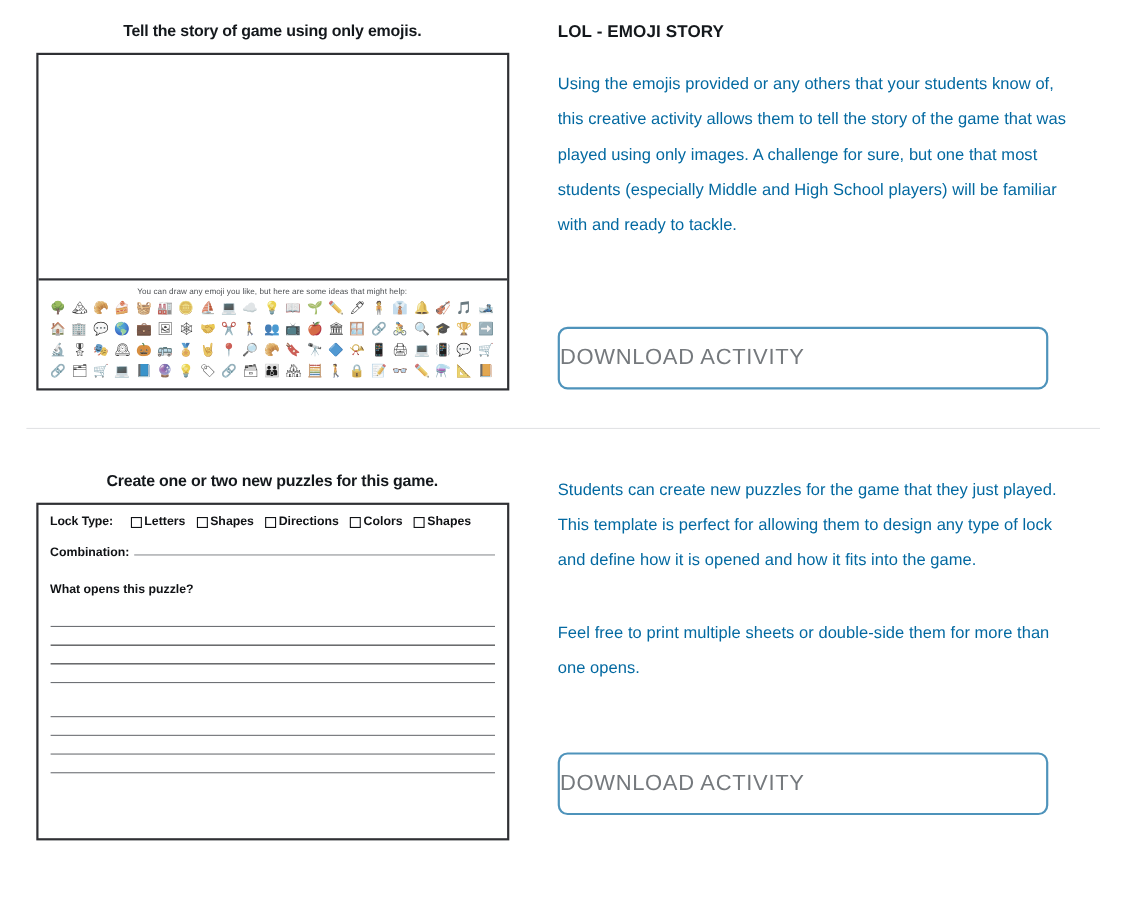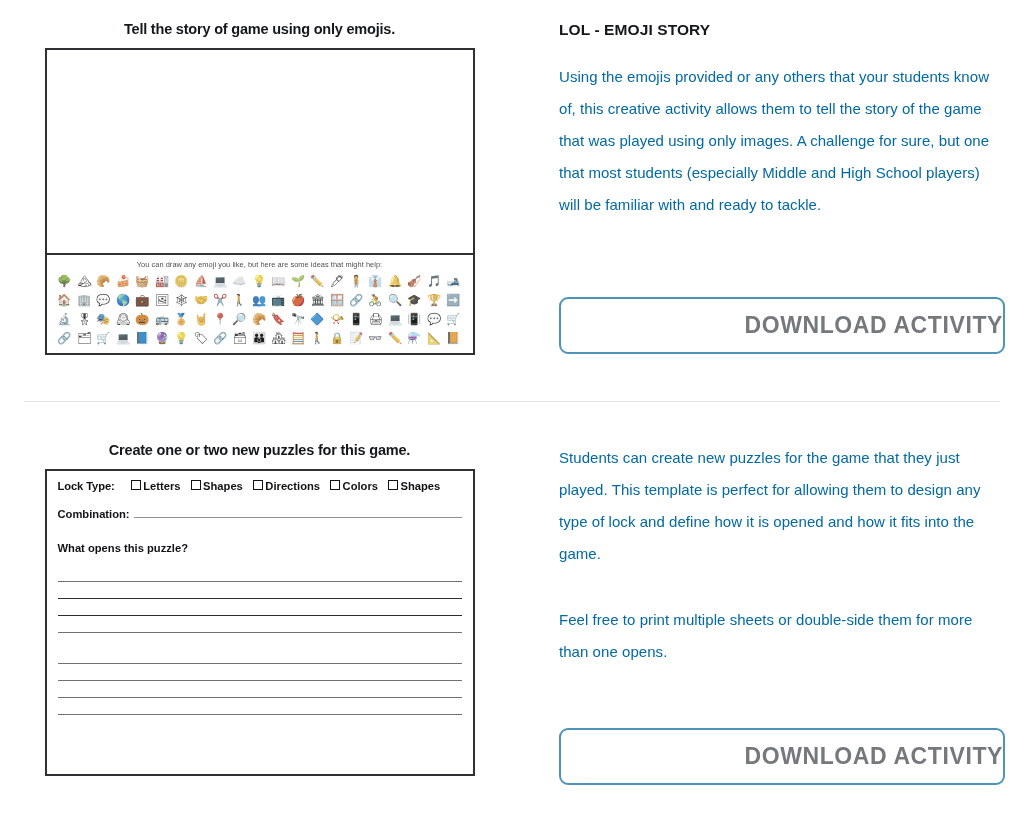--- a/index.html
+++ b/index.html
@@ -15,22 +15,21 @@
     font-family: "Liberation Sans", sans-serif;
     color: #2b2b2b;
     overflow: hidden;
     position: relative;
   }
 
   
   .section {
     display: flex;
     align-items: flex-start;
-    padding: 16px;
-    gap: 40px;
+    padding: 4px;
   }
   .col-left {
     width: 487px;
     flex: 0 0 487px;
     padding-left: 0;
   }
   .col-right {
     flex: 1 1 auto;
     padding-left: 16px;
     padding-right: 48px;
@@ -111,21 +110,21 @@
     align-items: center;
     font-size: 11.2px;
     font-weight: bold;
     color: #101215;
     white-space: nowrap;
     margin-bottom: 16px;
   }
   .lock-label { margin-right: 16px; letter-spacing: -0.1px; }
   .lock-opt {
     display: inline-flex;
-    align-items: flex-start;
+    align-items: flex-end;
     margin-right: 10px;
   }
   .lock-opt:last-child { margin-right: 0; }
   .checkbox {
     width: 10px;
     height: 10px;
     border: 1.6px solid #101215;
     display: inline-block;
     margin-right: 2.5px;
     background: #fff;
@@ -176,27 +175,27 @@
     letter-spacing: 0.05px;
   }
   .activity-para.tight { margin-bottom: 34px; }
 
   
   .download-btn {
     display: block;
     width: 446px;
     height: 57px;
     line-height: 53px;
-    text-align: right;
+    text-align: left;
     border: 2.5px solid #4e93bb;
     border-radius: 9px;
     background: #ffffff;
     color: #75797d;
-    font-size: 23px;
-    font-weight: bold;
+    font-size: 20px;
+    font-weight: normal;
     letter-spacing: 0.6px;
     cursor: pointer;
     font-family: "Liberation Sans", sans-serif;
     padding: 0;
   }
 
   
   .divider {
     height: 1px;
     background: #e2e3e5;

